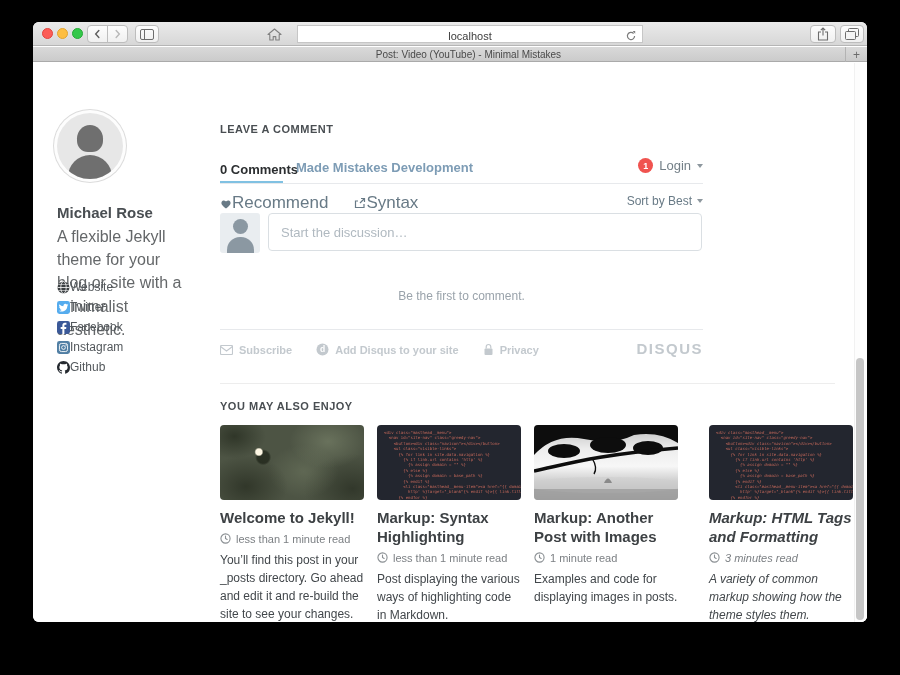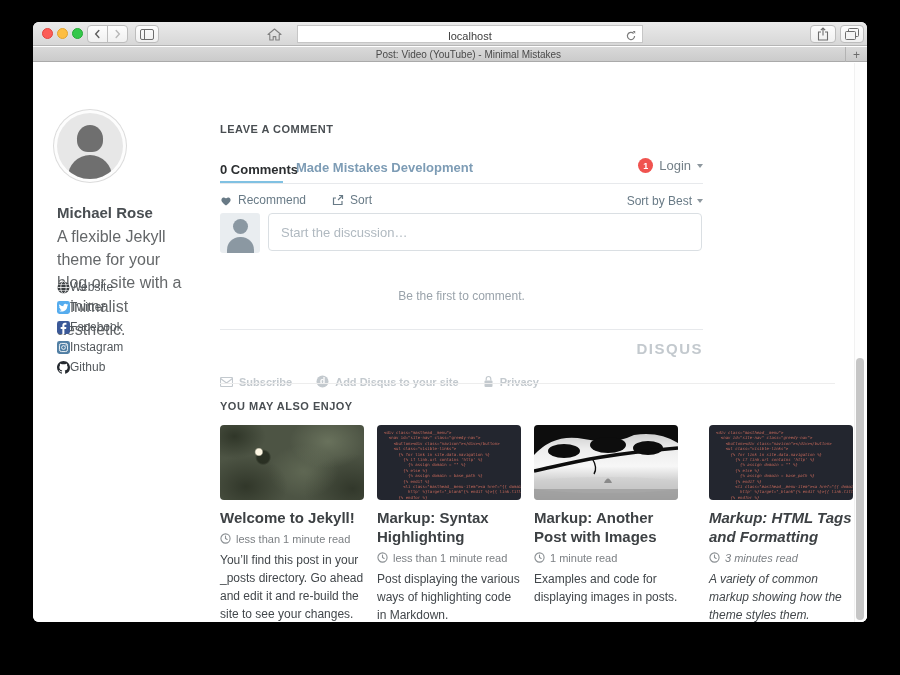--- a/index.html
+++ b/index.html
@@ -55,33 +55,33 @@
   .dq-underline { position:absolute; left:0; top:21px; width:63px; height:2px; background:#80c1e2; }
   .dq-forum { position:absolute; left:76px; top:0; font-size:13px; font-weight:bold; color:#7d9cb5; cursor:pointer; }
   .dq-login { position:absolute; right:0; top:-2px; display:flex; align-items:center; gap:6px; cursor:pointer; }
   .dq-badge { width:15px; height:15px; border-radius:50%; background:#f0534f; color:#fff; font-size:9px; font-weight:bold;
               display:flex; align-items:center; justify-content:center; }
   .dq-login-lbl { font-size:13px; color:#737f87; }
   .caret { width:0; height:0; border-left:3.5px solid transparent; border-right:3.5px solid transparent;
            border-top:4px solid #8d979e; display:inline-block; }
   .dq-div { position:absolute; left:187px; height:1px; background:#e7e9ec; width:483px; }
   .dq-actions { position:absolute; left:187px; top:130px; width:483px; display:flex; align-items:center; gap:26px; }
-  .dq-act { display:flex; align-items:center; gap:6px; font-size:12px; color:#687a86; cursor:pointer; }
+  .dq-act { display:flex; align-items:center; font-size:17px; color:#687a86; cursor:pointer; }
   .dq-sort { position:absolute; right:164px; top:131px; display:flex; align-items:center; gap:5px;
              font-size:12px; color:#687a86; cursor:pointer; }
   .dq-avatar { position:absolute; left:187px; top:150px; width:40px; height:40px; border-radius:3px;
                background:#e9edf0; overflow:hidden; }
   .dq-avatar .head { position:absolute; left:13px; top:6px; width:15px; height:15px; border-radius:50%; background:#8b98a2; }
   .dq-avatar .body { position:absolute; left:7px; top:24px; width:27px; height:18px; border-radius:13px 13px 0 0; background:#8b98a2; }
   .dq-input { position:absolute; left:235px; top:150px; width:434px; height:38px; border:1px solid #dadfe3;
               border-radius:4px; font-size:13px; color:#556; padding:0 12px; outline:none;
               font-family:"Liberation Sans",sans-serif; }
   .dq-input::placeholder { color:#b0b9c0; }
   .dq-empty { position:absolute; left:187px; top:226px; width:483px; text-align:center; font-size:12px; color:#9aa3ab; }
-  .dq-footer { position:absolute; left:187px; top:280px; display:flex; align-items:center; gap:24px;margin-top:32px; }
+  .dq-footer { position:absolute; left:187px; top:280px; display:flex; align-items:center; gap:24px; }
   .dq-flink { display:flex; align-items:center; gap:6px; font-size:11px; font-weight:bold; color:#c3c9ce; cursor:pointer; }
   .dq-logo { position:absolute; right:164px; top:277px; font-size:15px; font-weight:bold; letter-spacing:1.5px;
              color:#c3c9ce; cursor:pointer; }
 
   
   .card { position:absolute; top:362px; width:144px; cursor:pointer; }
   .thumb { width:144px; height:75px; border-radius:4px; overflow:hidden; position:relative; }
   .thumb-green { background:
       radial-gradient(circle 4px at 27% 36%, #fdf6e3 0 3px, rgba(0,0,0,0) 4.5px),
       radial-gradient(circle 8px at 30% 43%, rgba(15,20,10,.55) 0 6px, rgba(0,0,0,0) 8px),
@@ -231,21 +231,21 @@
         <svg width="12" height="11" viewBox="0 0 12 11">
             <path d="M6 10.5C2 7.8.8 5.6 1.7 3.8 2.4 2.4 4.3 2 5.4 3l.6.6.6-.6c1.1-1 3-.6 3.7.8.9 1.8-.3 4-4.3 6.7z" fill="#687a86"></path>
           </svg>
         <span>Recommend</span>
       </span>
       <span class="dq-act">
         <svg width="12" height="12" viewBox="0 0 12 12">
             <path d="M4 4H1.5v6.5H10V7" fill="none" stroke="#687a86" stroke-width="1.2"></path>
             <path d="M6 6 10.5 1.5M7 1.5h3.5V5" fill="none" stroke="#687a86" stroke-width="1.2"></path>
           </svg>
-        <span>Sort</span>
+        <span>Syntax</span>
       </span>
     </div>
     <div class="dq-sort">
       <span>Sort by Best</span>
       <span class="caret"></span>
     </div>
 
     <div class="dq-avatar">
         <div class="head"></div>
         <div class="body"></div>

